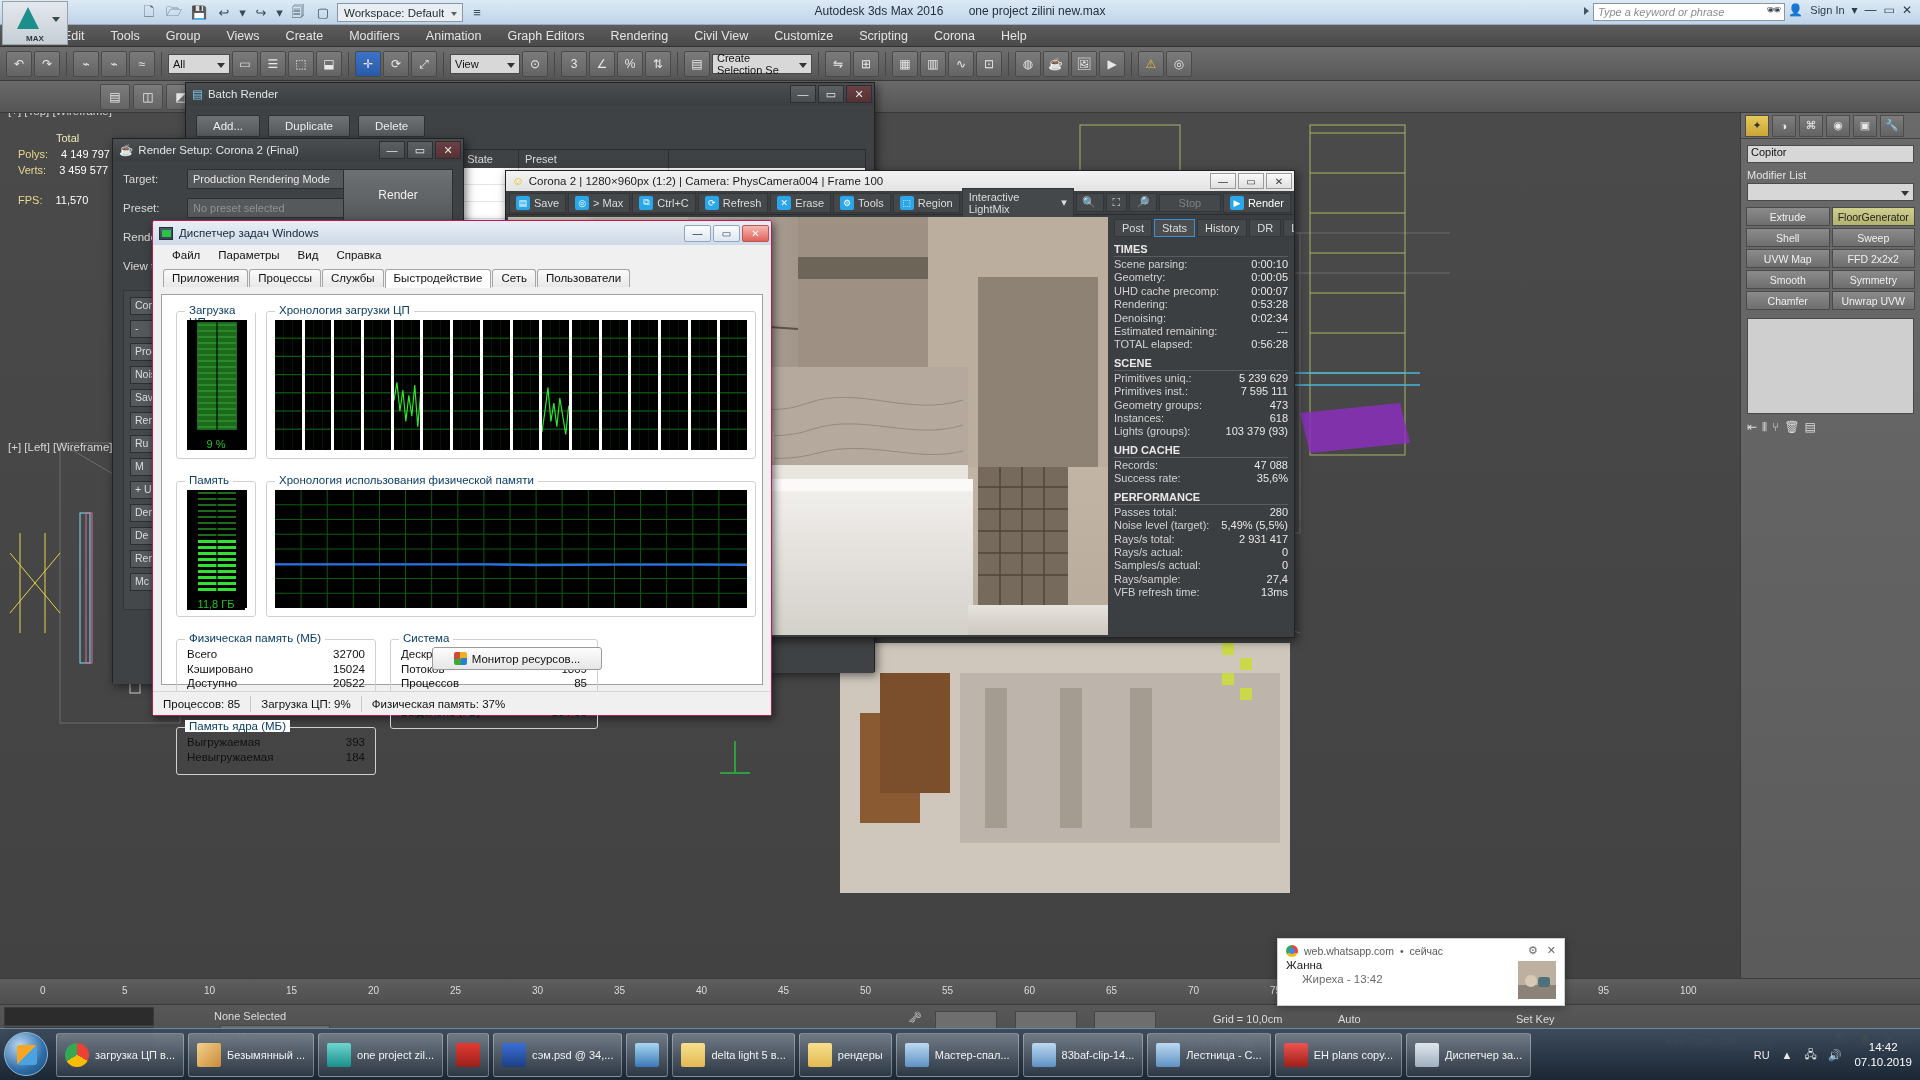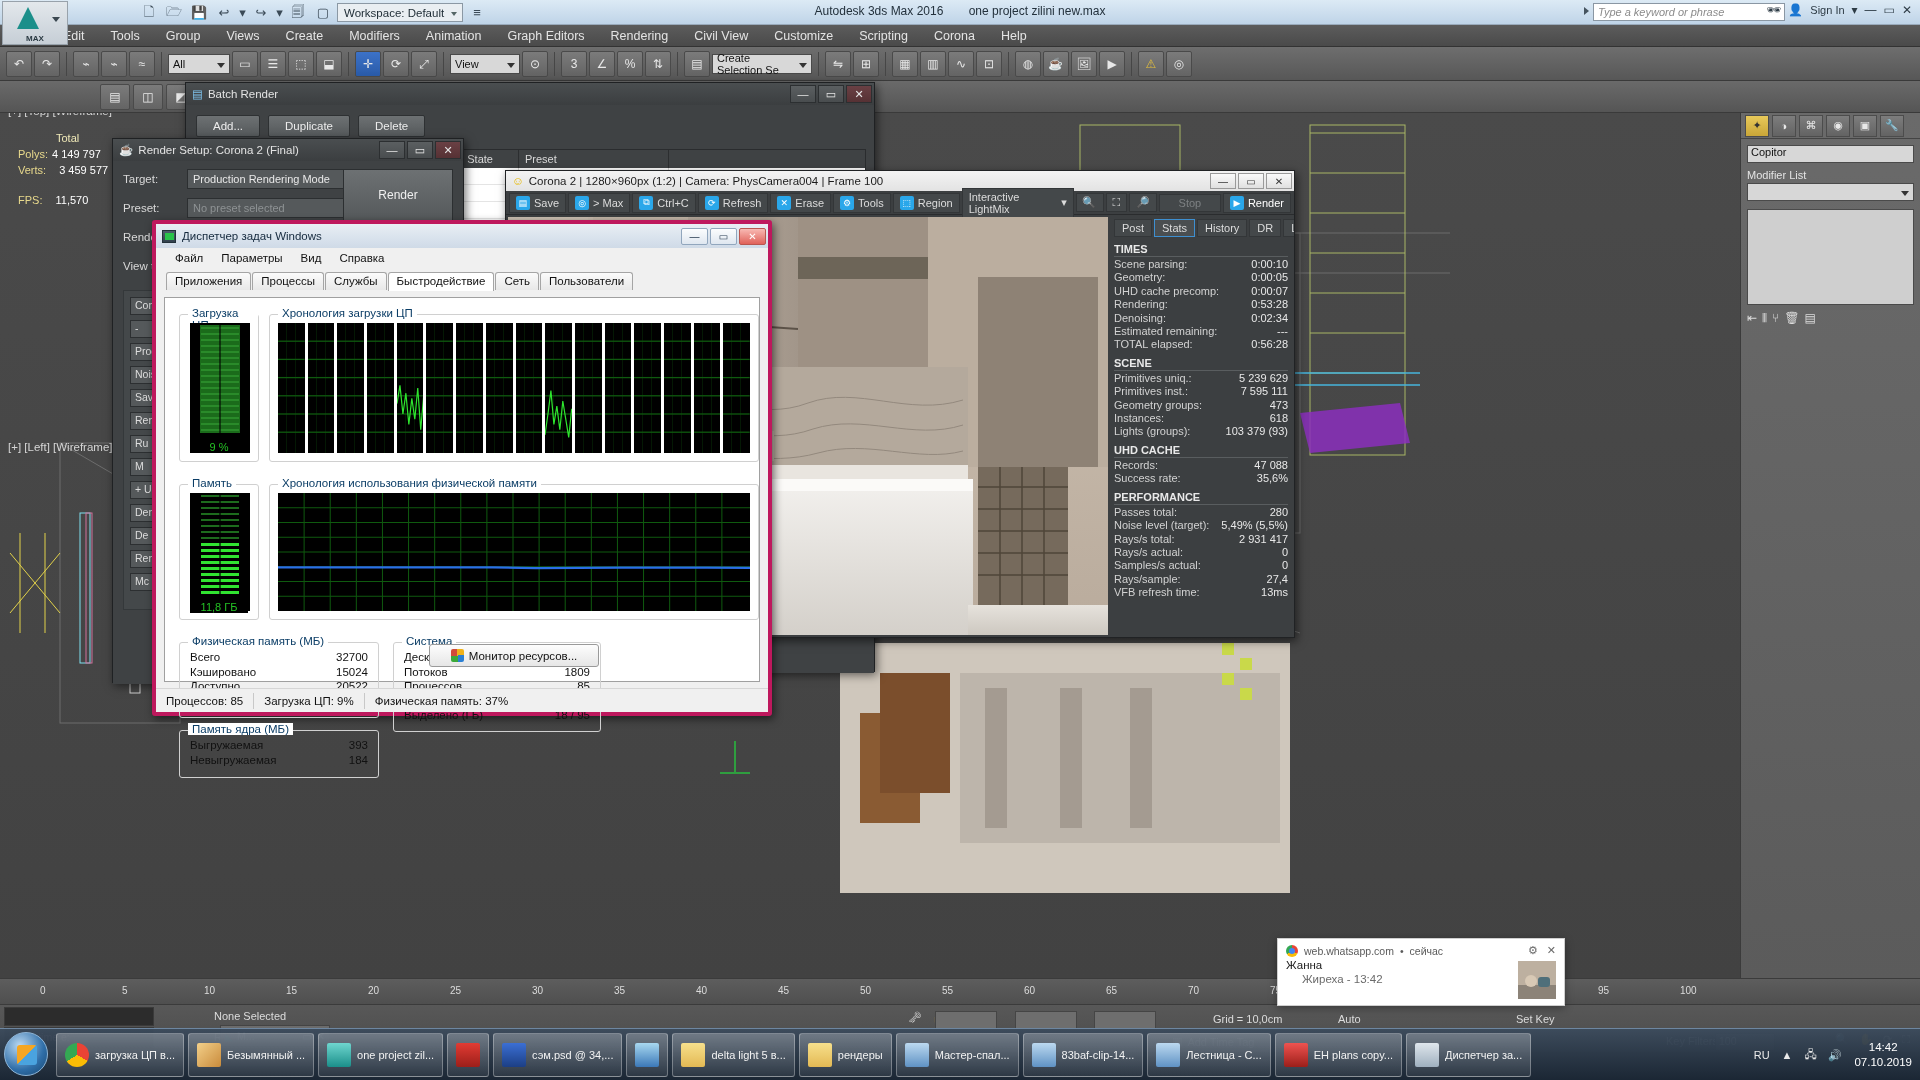--- a/index.html
+++ b/index.html
@@ -138,21 +138,21 @@
   .vfb-img{position:absolute;left:2px;top:46px;width:600px;height:418px;overflow:hidden;background:#cbbdae;}
   .vfb-right{position:absolute;right:0;top:44px;width:186px;bottom:0;background:#3c3f41;padding:4px 6px;overflow:hidden;}
   .vfb-tabs{display:flex;gap:2px;margin-bottom:6px;}
   .vfb-tab{padding:2px 7px;font-size:11px;color:#dcdcdc;background:#44484a;border:1px solid #333638;}
   .vfb-tab.active{border:1px solid #3e8fd0;background:#4a4e50;}
   .st-h{font-size:11px;font-weight:bold;color:#e9e9e9;margin:5px 0 1px;border-bottom:1px solid #595d5f;padding-bottom:1px;}
   .st-r{display:flex;justify-content:space-between;font-size:11px;color:#d2d2d2;line-height:13.4px;}
   .st-r .v{color:#e8e8e8;}
 
   
-  #task-manager { left:152px; top:220px; width:620px; height:496px; border:4px solid #be185d;
+  #task-manager { left:152px; top:220px; width:620px; height:496px; border:1px solid #be185d;
     background:#f0f0f0; border-radius:3px;}
   .tm-title{height:24px;background:linear-gradient(180deg,#e9eef4 0%,#dbe4ee 50%,#cfdae7 100%);
     display:flex;align-items:center;padding:0 2px 0 6px;font-size:11.5px;color:#15293d;border-radius:2px 2px 0 0;}
   .tm-title .ttl{flex:1;display:flex;align-items:center;gap:6px;}
   .tmico{width:14px;height:13px;background:linear-gradient(180deg,#4e5d6b,#32414d);border:1px solid #22303a;position:relative;}
   .tmico:after{content:"";position:absolute;left:2px;top:2px;width:9px;height:7px;background:#29c24a;}
   .tm-wb{width:27px;height:17px;border:1px solid #91a6bd;background:linear-gradient(180deg,#fbfcfd,#dfe7f0);
     display:flex;align-items:center;justify-content:center;font-size:10px;color:#24394d;border-radius:2px;}
   .tm-wb.close{background:linear-gradient(180deg,#f8b9b3,#e0625a);border-color:#b9564f;color:#fff;}
   .tm-menu{height:19px;background:#f0f0f0;display:flex;align-items:center;gap:0;padding-left:10px;font-size:11.5px;color:#111;}
@@ -268,41 +268,53 @@
     </g>
     <rect x="130" y="570" width="10" height="10" fill="none" stroke="#cfcfcf"></rect>
   </svg>
 
   <div class="vp-label" style="left:8px;top:105px;">[+] [Top] [Wireframe]</div>
   <div class="vp-label" style="left:8px;top:441px;">[+] [Left] [Wireframe]</div>
 
   <div class="stat-block" style="top:130px;">
     <div class="h" style="margin-left:38px;">Total</div>
     <div><span>Polys:</span>
-      <span class="v" style="margin-left:1px;text-align:right;">4 149 797</span>
+      <span class="v" style="margin-left:10px;text-align:right;">4 149 797</span>
       <span class="v" style="margin-left:8px;">0</span></div>
     <div><span>Verts:</span>
       <span class="v" style="margin-left:10px;">3 459 577</span>
       <span class="v" style="margin-left:8px;">0</span></div>
     <div style="margin-top:14px;"><span>FPS:</span>
       <span class="v" style="margin-left:10px;">11,570</span></div>
   </div>
 
   <div class="cmd-panel">
     <div class="cp-tabs">
       <div class="cp-tab" style="background:linear-gradient(180deg,#e8c95a,#c9a638);color:#333;">✦</div>
       <div class="cp-tab">◑</div>
       <div class="cp-tab">⌘</div>
       <div class="cp-tab">◉</div>
       <div class="cp-tab">▣</div>
       <div class="cp-tab">🔧</div>
     </div>
     <div class="cp-field">Copitor</div>
     <div class="cp-label">Modifier List</div>
     <div class="cp-list"></div>
+    <div class="mod-grid">
+      <div class="mod-btn">Extrude</div>
+      <div class="mod-btn hl">FloorGenerator</div>
+      <div class="mod-btn">Shell</div>
+      <div class="mod-btn">Sweep</div>
+      <div class="mod-btn">UVW Map</div>
+      <div class="mod-btn">FFD 2x2x2</div>
+      <div class="mod-btn">Smooth</div>
+      <div class="mod-btn">Symmetry</div>
+      <div class="mod-btn">Chamfer</div>
+      <div class="mod-btn">Unwrap UVW</div>
+    </div>
     <div class="mod-stack"></div>
     <div class="stack-icons">
       <span>⇤</span>
       <span>⫴</span>
       <span>⑂</span>
       <span>🗑</span>
       <span>▤</span>
     </div>
   </div>
 

